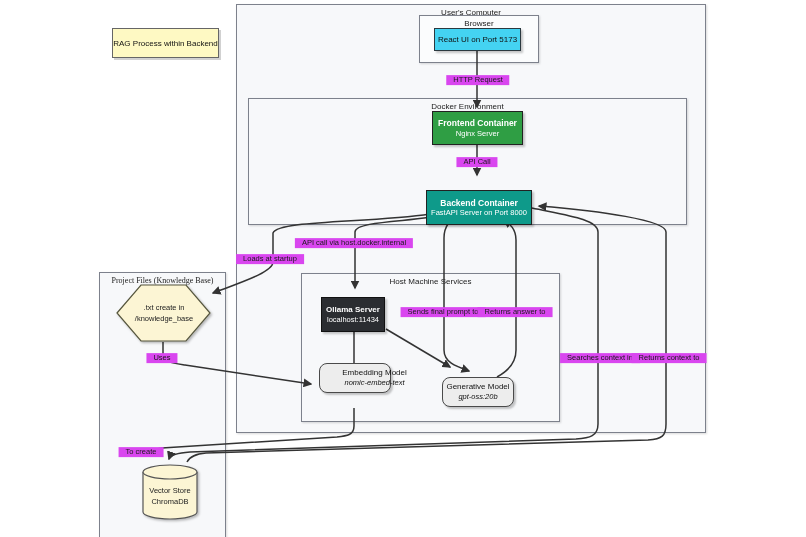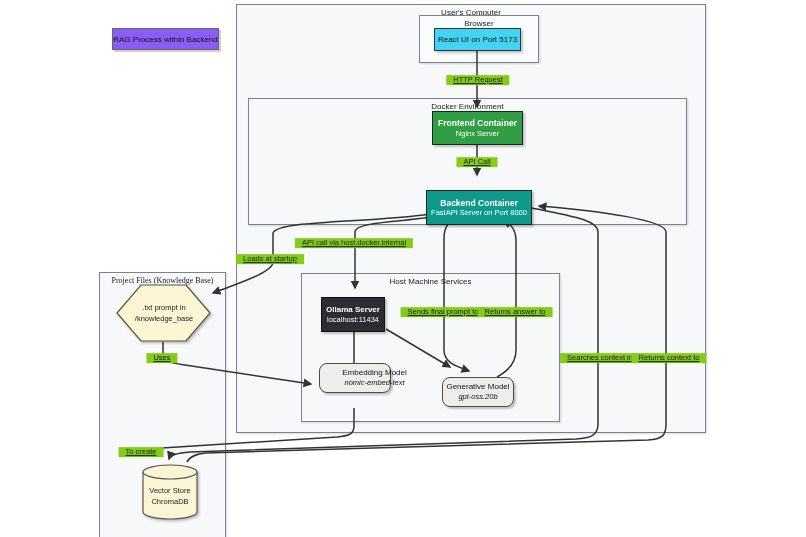--- a/index.html
+++ b/index.html
@@ -27,34 +27,33 @@
     line-height:1.25;
   }
   .node .t{font-weight:bold;font-size:8.5px;white-space:nowrap;}
   .node .s{font-size:7.5px;white-space:nowrap;}
   .node.white-text{color:#fff;}
   .node.round{border-radius:8px;background:#ededed;border-color:#4a4a4a;}
   .node.round .t{font-weight:normal;font-size:8px;}
   .node.round .s{font-style:italic;font-size:7.5px;}
   
   .edge-label{
-    position:absolute;transform:translate(-50%,-50%);background:#84cc16;
+    position:absolute;transform:translate(-50%,-50%);background:#d946ef;
     color:#1a1a1a;font-size:7.5px;padding:0 7px;white-space:nowrap;z-index:4;
     line-height:1.3;
-    text-decoration:underline;
   }
   
   .shape-text{
     position:absolute;transform:translate(-50%,-50%);text-align:center;
     font-size:7.5px;z-index:4;line-height:1.5;white-space:nowrap;color:#222;
   }
   
   .title-box{
-    position:absolute;left:112px;top:28px;width:107px;height:22px;
-    background:#8b5cf6;border:1px solid #666;box-shadow:2px 2px 0 rgba(0,0,0,.18);
+    position:absolute;left:112px;top:28px;width:107px;height:30px;
+    background:#fef9c3;border:1px solid #666;box-shadow:2px 2px 0 rgba(0,0,0,.18);
     font-size:8px;display:flex;align-items:center;justify-content:center;
     box-sizing:border-box;z-index:3;white-space:nowrap;
   }
 </style>
 </head>
 <body>
 
 <div class="container" style="left:236px;top:4px;width:470px;height:429px;">
   <div class="container-label">User's Computer</div>
 </div>
@@ -131,21 +130,21 @@
   <div class="t">Embedding Model</div>
   <div class="s">nomic-embed-text</div>
 </div>
 
 <div class="node round" style="left:442px;top:377px;width:72px;height:30px;">
   <div class="t">Generative Model</div>
   <div class="s">gpt-oss:20b</div>
 </div>
 
 <div class="shape-text" style="left:164px;top:313px;">
-  <div>.txt prompt in</div>
+  <div>.txt create in</div>
   <div>/knowledge_base</div>
 </div>
 
 <div class="shape-text" style="left:170px;top:496px;">
   <div>Vector Store</div>
   <div>ChromaDB</div>
 </div>
 
 <div class="edge-label" style="left:478px;top:80px;">HTTP Request</div>
 <div class="edge-label" style="left:477px;top:162px;">API Call</div>

